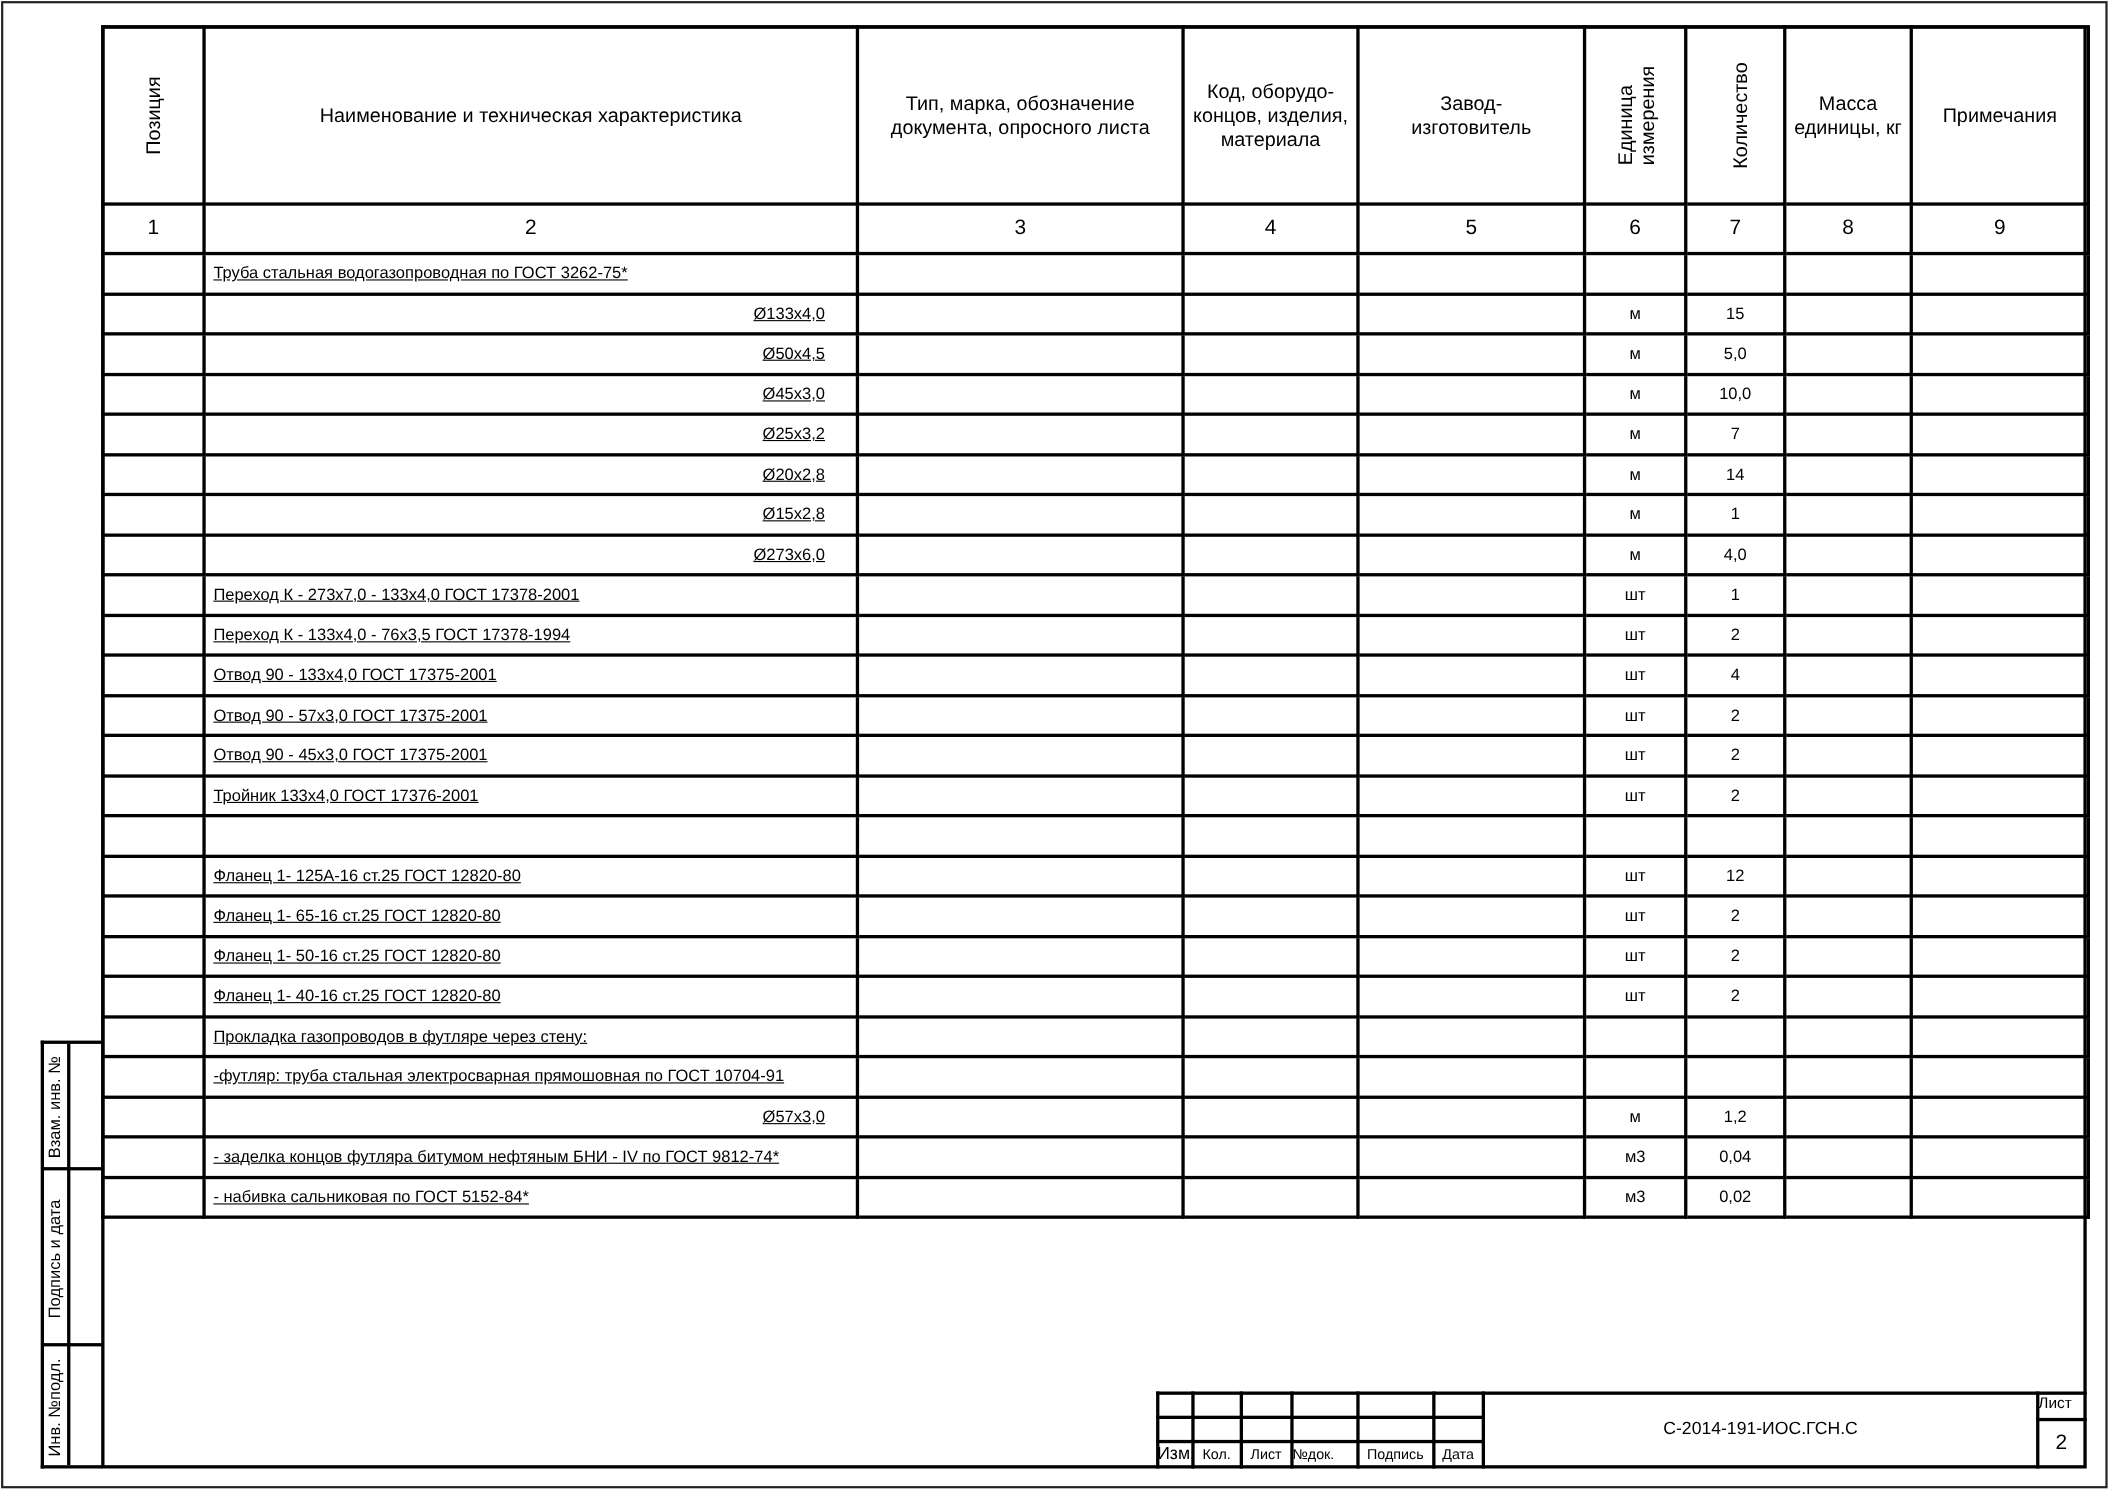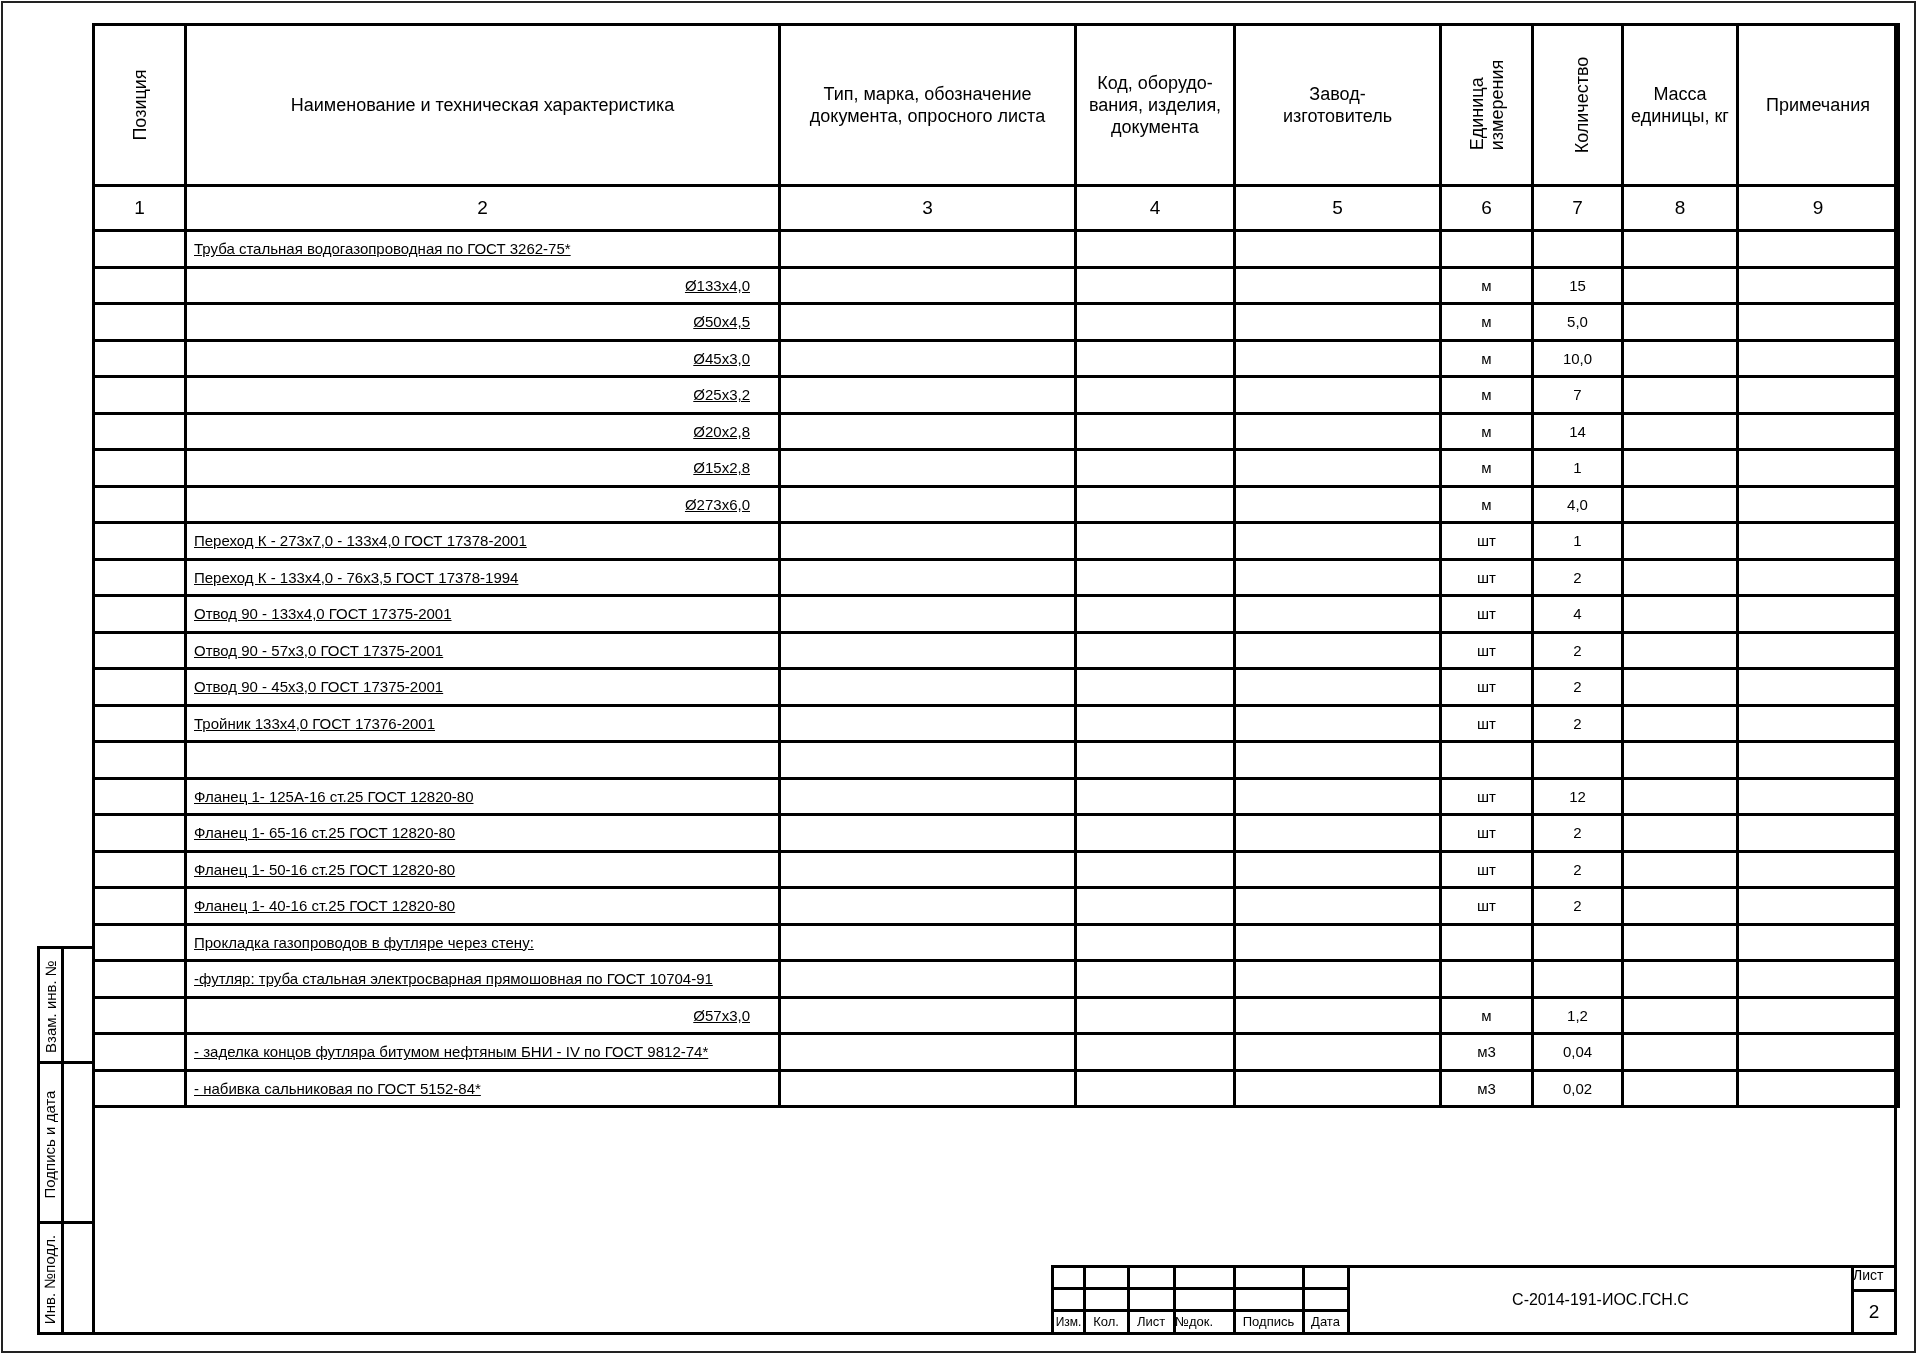--- a/index.html
+++ b/index.html
@@ -50,21 +50,21 @@
       <col style="width:92px">
       <col style="width:90px">
       <col style="width:115px">
       <col style="width:161px">
   </colgroup>
   <tbody id="spec-body">
     <tr class="hdr">
       <td><span class="vert">Позиция</span></td>
       <td>Наименование и техническая характеристика</td>
       <td style="padding:0 18px"><span>Тип, марка, обозначение документа, опросного листа</span></td>
-      <td style="padding:0 4px"><span>Код, оборудо- вания, изделия, документа</span></td>
+      <td style="padding:0 4px"><span>Код, оборудо- концов, изделия, материала</span></td>
       <td style="padding:12px 28px"><span>Завод- изготовитель</span></td>
       <td><span class="vert2"><span>Единица</span><br><span>измерения</span></span></td>
       <td><span class="vert">Количество</span></td>
       <td style="padding:0 6px"><span>Масса единицы, кг</span></td>
       <td>Примечания</td>
     </tr>
     <tr class="idx">
       <td>1</td>
       <td>2</td>
       <td>3</td>
@@ -369,21 +369,21 @@
 
   <div class="vl" style="left:0;top:0;height:70px"></div>
   <div class="vl" style="left:32px;top:0;height:70px"></div>
   <div class="vl" style="left:76px;top:0;height:70px"></div>
   <div class="vl" style="left:122px;top:0;height:70px"></div>
   <div class="vl" style="left:182px;top:0;height:70px"></div>
   <div class="vl" style="left:251px;top:0;height:70px"></div>
   <div class="vl" style="left:296px;top:0;height:70px"></div>
   <div class="vl" style="left:800px;top:0;height:70px"></div>
 
-  <div class="sig" style="left:1px;width:33px;font-size:12px">Изм.</div>
+  <div class="sig" style="left:1px;width:33px;font-size:16px">Изм.</div>
   <div class="sig" style="left:34px;width:42px">Кол.</div>
   <div class="sig" style="left:78px;width:44px">Лист</div>
   <div class="sig" style="left:114px;width:58px">№док.</div>
   <div class="sig" style="left:184px;width:67px">Подпись</div>
   <div class="sig" style="left:253px;width:43px">Дата</div>
   <div class="code">С-2014-191-ИОС.ГСН.С</div>
   <div class="sheet-lbl">Лист</div>
   <div class="sheet-num">2</div>
 </div>
 

